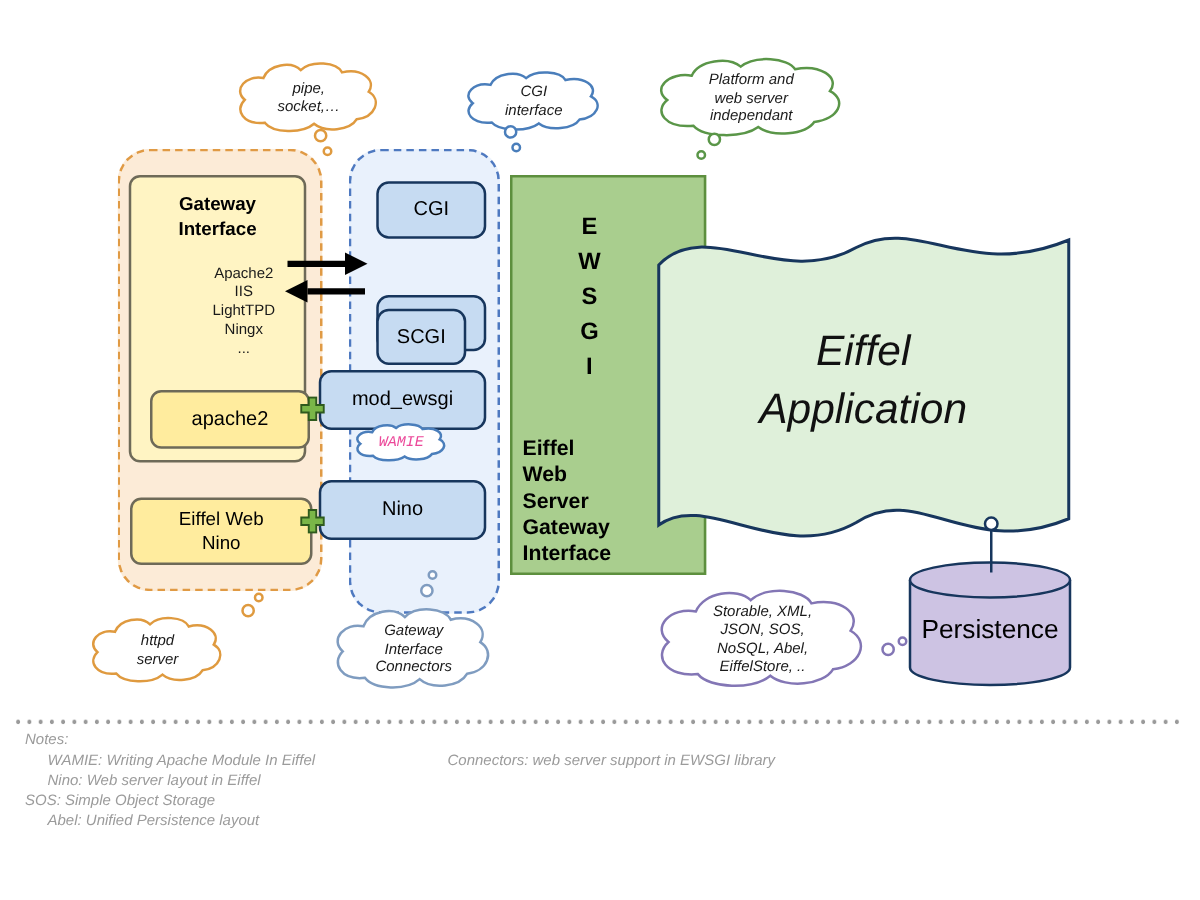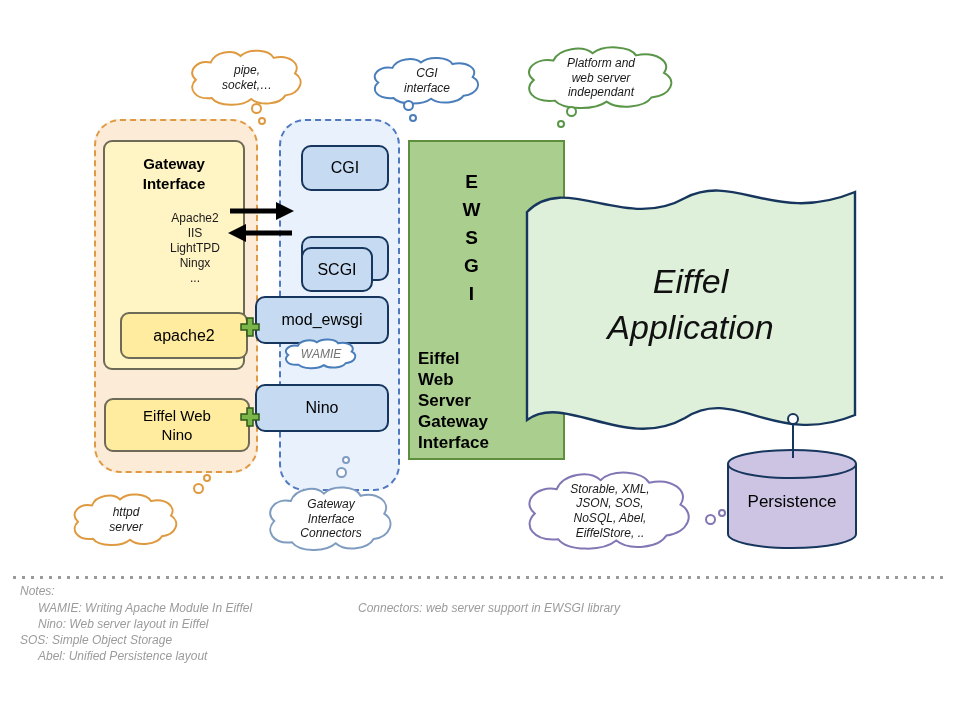--- a/index.html
+++ b/index.html
@@ -10,21 +10,21 @@
   .cloud svg { position:absolute; left:0; top:0; width:100%; height:100%; overflow:visible; }
   .cloud path { fill:#ffffff; stroke-width:2; vector-effect:non-scaling-stroke; }
   .cloud-text { position:absolute; inset:0; display:flex; align-items:center; justify-content:center;
                 text-align:center; font-size:12px; font-style:italic; color:#1a1a1a;
                 white-space:pre-line; line-height:1.22; z-index:1; }
   .stroke-orange { stroke:#df9a3f; }
   .stroke-blue   { stroke:#4a7ebb; }
   .stroke-green  { stroke:#5a9648; }
   .stroke-slate  { stroke:#7f9cc0; }
   .stroke-purple { stroke:#8376b5; }
-  #wamie-cloud .cloud-text { color:#737373; font-size:12px; }
+  #wamie-cloud .cloud-text { color:#ec4899; font-size:12px;font-family:Liberation Mono, monospace; }
 
   
   .container-dashed { position:absolute; border-radius:26px; z-index:1; box-sizing:border-box; }
   #orange-container { left:94px; top:119px; width:164px; height:354px; background:#fcebd7; border:2px dashed #e09a44; }
   #blue-container   { left:279px; top:119px; width:121px; height:372px; background:#e9f1fc; border:2px dashed #4e79c0; }
 
   
   .box { position:absolute; display:flex; align-items:center; justify-content:center;
          text-align:center; z-index:2; box-sizing:border-box; color:#000; }
   .yellow  { background:#fff4c3; border:2px solid #6e6a58; border-radius:9px; }
@@ -55,21 +55,21 @@
 
   
   #app-flag { position:absolute; left:518px; top:168px; width:345px; height:270px; z-index:3; }
   #app-flag svg { position:absolute; inset:0; width:100%; height:100%; overflow:visible; }
   #app-title { position:absolute; left:0; top:90px; width:100%; text-align:center;
                font-size:34px; font-style:italic; line-height:46px; white-space:pre-line; color:#111; }
 
   
   #persistence { position:absolute; left:726px; top:448px; width:132px; height:102px; z-index:3; }
   #persistence svg { position:absolute; inset:0; width:100%; height:100%; overflow:visible; }
-  #persistence-label { position:absolute; left:0; top:44px; width:100%; text-align:center; font-size:17px; color:#000; }
+  #persistence-label { position:absolute; left:0; top:44px; width:100%; text-align:center; font-size:21px; color:#000; }
 
   
   .dot { position:absolute; background:#fff; border:2px solid #888; border-radius:50%; z-index:4; box-sizing:border-box; }
   .dot-orange { border-color:#df9a3f; }
   .dot-blue   { border-color:#4a7ebb; }
   .dot-green  { border-color:#5a9648; }
   .dot-slate  { border-color:#7f9cc0; }
   .dot-purple { border-color:#8376b5; }
 
   

